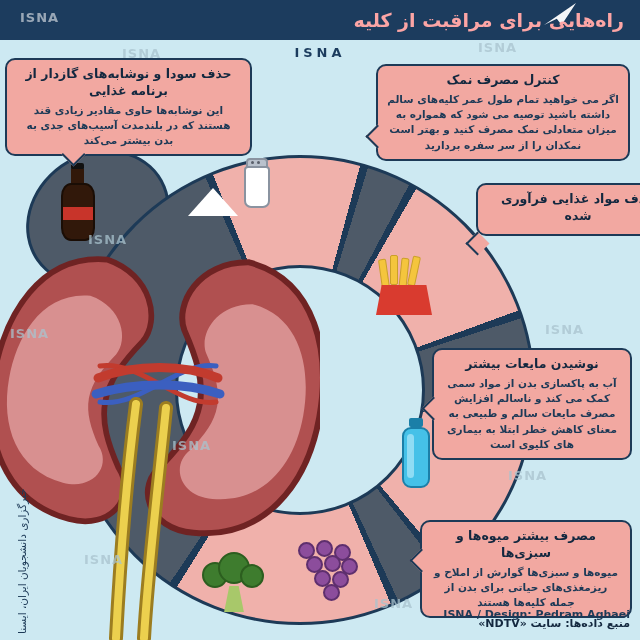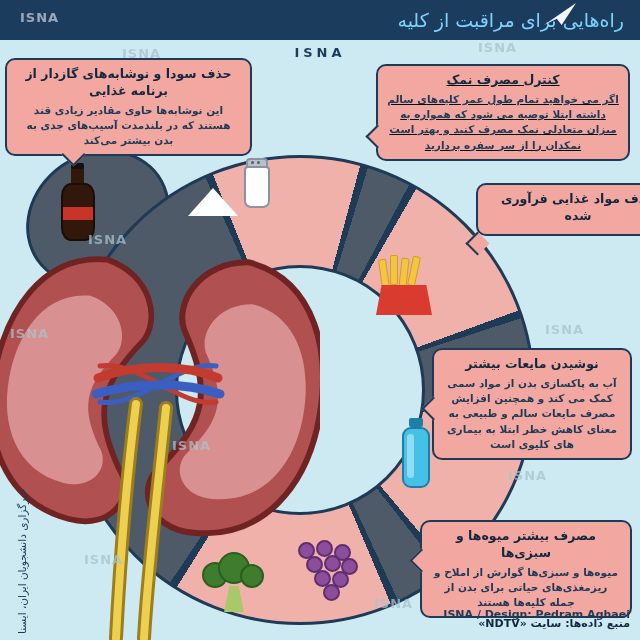--- a/index.html
+++ b/index.html
@@ -1,21 +1,21 @@
 <!DOCTYPE html>
 <html lang="fa"><head>
 <meta charset="utf-8">
 <style>
   html,body{margin:0;padding:0;}
   body{font-family:"DejaVu Sans",sans-serif;}
   .page{position:relative;width:640px;height:640px;background:#cde9f2;overflow:hidden;}
 
   
   .header{position:absolute;left:0;top:0;width:640px;height:40px;background:#1c3c5e;z-index:5;}
-  .header-title{position:absolute;right:16px;top:0;line-height:40px;color:#7dd3fc;font-weight:normal;font-size:19px;direction:rtl;}
+  .header-title{position:absolute;right:16px;top:0;line-height:40px;color:#fca5a5;font-weight:bold;font-size:19px;direction:rtl;}
   .plane{position:absolute;right:64px;top:3px;width:32px;height:22px;background:#ffffff;clip-path:polygon(0 100%,100% 0,55% 100%,40% 72%);opacity:.95;}
   .brand{position:absolute;left:0;right:0;top:45px;text-align:center;color:#1c3c5e;font-weight:bold;font-size:13px;letter-spacing:4px;z-index:4;}
 
   
   .wm{position:absolute;color:#a9c3ce;opacity:.75;font-weight:bold;font-size:13px;letter-spacing:1px;z-index:6;pointer-events:none;}
   .wm.onheader{color:#ffffff;opacity:.55;}
 
   
   .ring{position:absolute;left:65px;top:155px;width:470px;height:470px;border-radius:50%;
     border:3px solid #1d3a57;box-sizing:border-box;z-index:1;
@@ -166,34 +166,34 @@
     <div class="floret" style="left:16px;top:0;width:32px;height:32px;"></div>
     <div class="floret" style="left:38px;top:12px;width:24px;height:24px;"></div>
   </div>
 
   <div class="callout" style="left:5px;top:58px;width:247px;">
     <div class="title">حذف سودا و نوشابه‌های گازدار از برنامه غذایی</div>
     <div class="body">این نوشابه‌ها حاوی مقادیر زیادی قند هستند که در بلندمدت آسیب‌های جدی به بدن بیشتر می‌کند</div>
     <div class="tail down" style="left:58px;"></div>
   </div>
 
-  <div class="callout" style="left:376px;top:64px;width:254px;text-decoration:underline;">
+  <div class="callout" style="left:376px;top:64px;width:254px;">
     <div class="title">کنترل مصرف نمک</div>
-    <div class="body">اگر می خواهید تمام طول عمر کلیه‌های سالم داشته ابتلا توصیه می شود که همواره به میزان متعادلی نمک مصرف کنید و بهتر است نمکدان را از سر سفره بردارید</div>
+    <div class="body">اگر می خواهید تمام طول عمر کلیه‌های سالم داشته باشید توصیه می شود که همواره به میزان متعادلی نمک مصرف کنید و بهتر است نمکدان را از سر سفره بردارید</div>
     <div class="tail left" style="bottom:14px;"></div>
   </div>
 
   <div class="callout" style="left:428px;top:183px;width:204px;margin-left:48px;">
     <div class="title">حذف مواد غذایی فرآوری شده</div>
     <div class="tail left" style="top:50px;"></div>
   </div>
 
   <div class="callout" style="left:432px;top:348px;width:200px;">
     <div class="title">نوشیدن مایعات بیشتر</div>
-    <div class="body">آب به پاکسازی بدن از مواد سمی کمک می کند و همچنین افزایش مصرف مایعات سالم و طبیعی به معنای کاهش خطر ابتلا به بیماری های کلیوی است</div>
+    <div class="body">آب به پاکسازی بدن از مواد سمی کمک می کند و ناسالم افزایش مصرف مایعات سالم و طبیعی به معنای کاهش خطر ابتلا به بیماری های کلیوی است</div>
     <div class="tail left" style="top:50px;"></div>
   </div>
 
   <div class="callout" style="left:420px;top:520px;width:212px;">
     <div class="title">مصرف بیشتر میوه‌ها و سبزی‌ها</div>
     <div class="body">میوه‌ها و سبزی‌ها گوارش از املاح و ریزمغذی‌های حیاتی برای بدن از جمله کلیه‌ها هستند</div>
     <div class="tail left" style="top:30px;"></div>
   </div>
 
   <div class="header">

